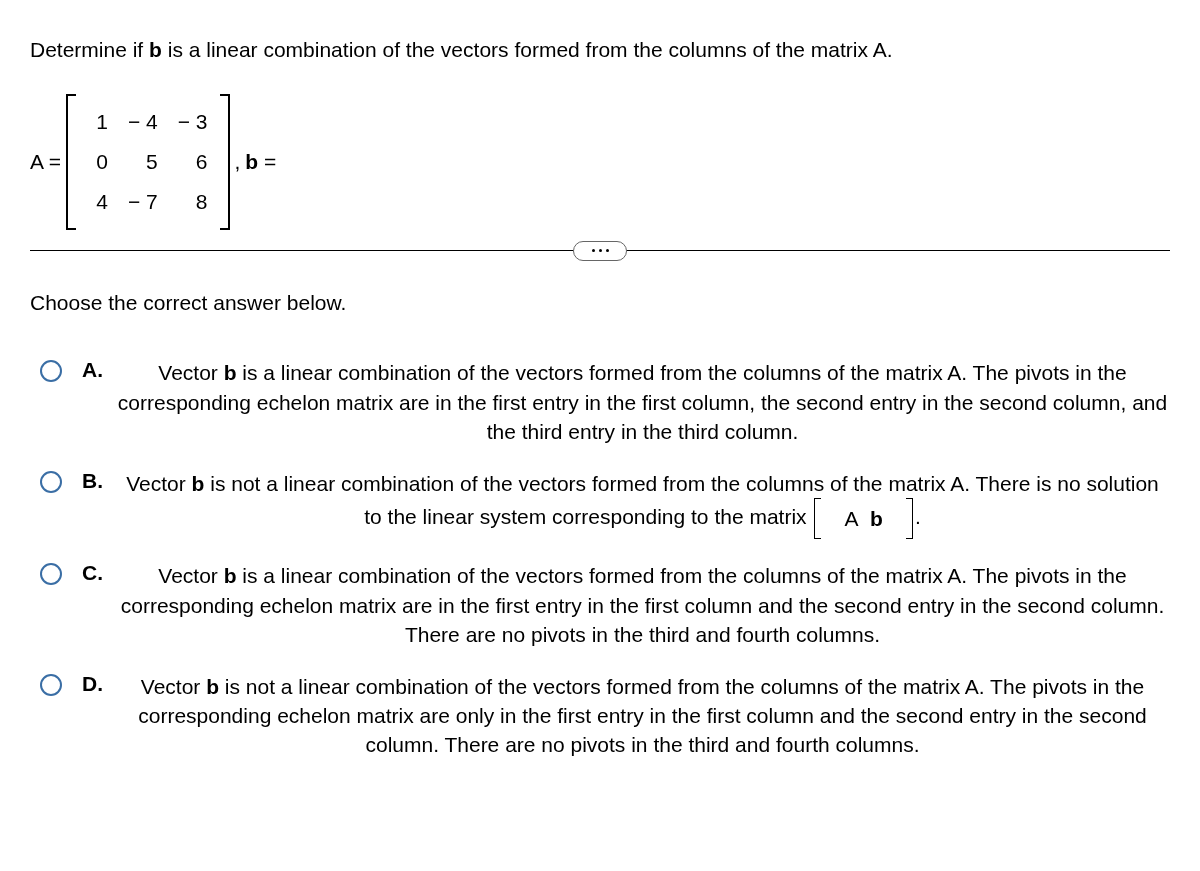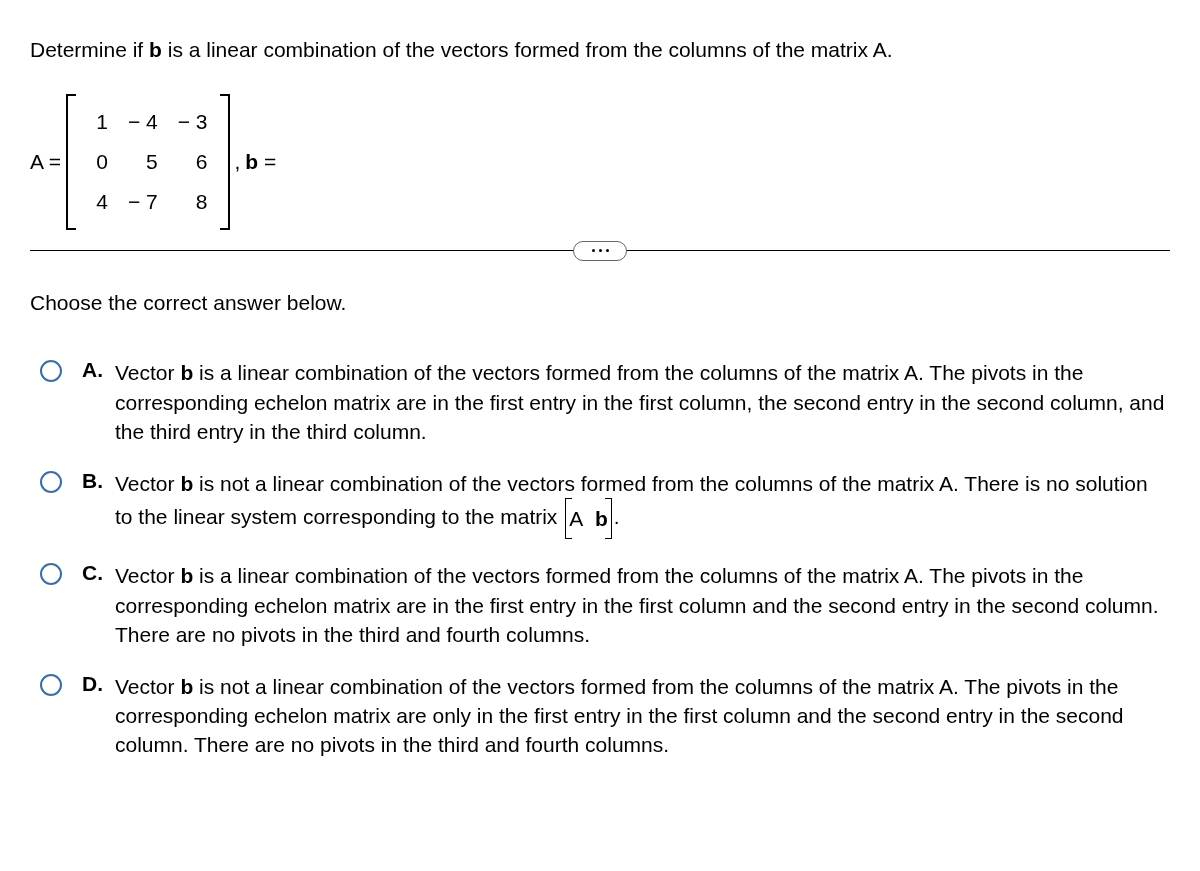--- a/index.html
+++ b/index.html
@@ -131,29 +131,30 @@
       align-items: flex-start;
       gap: 12px;
       flex: 1;
     }
     .option-letter {
       font-weight: bold;
       flex-shrink: 0;
     }
     .option-text {
       line-height: 1.4;
+      text-align: center;
     }
     .bold {
       font-weight: bold;
     }
     .inline-matrix {
       display: inline-flex;
       vertical-align: middle;
       position: relative;
-      padding: 4px 0;
+      padding: 4px 26px;
       margin: 0 2px;
     }
     .inline-matrix::before,
     .inline-matrix::after {
       content: '';
       position: absolute;
       top: 0;
       bottom: 0;
       width: 6px;
       border-top: 1.5px solid #000;

